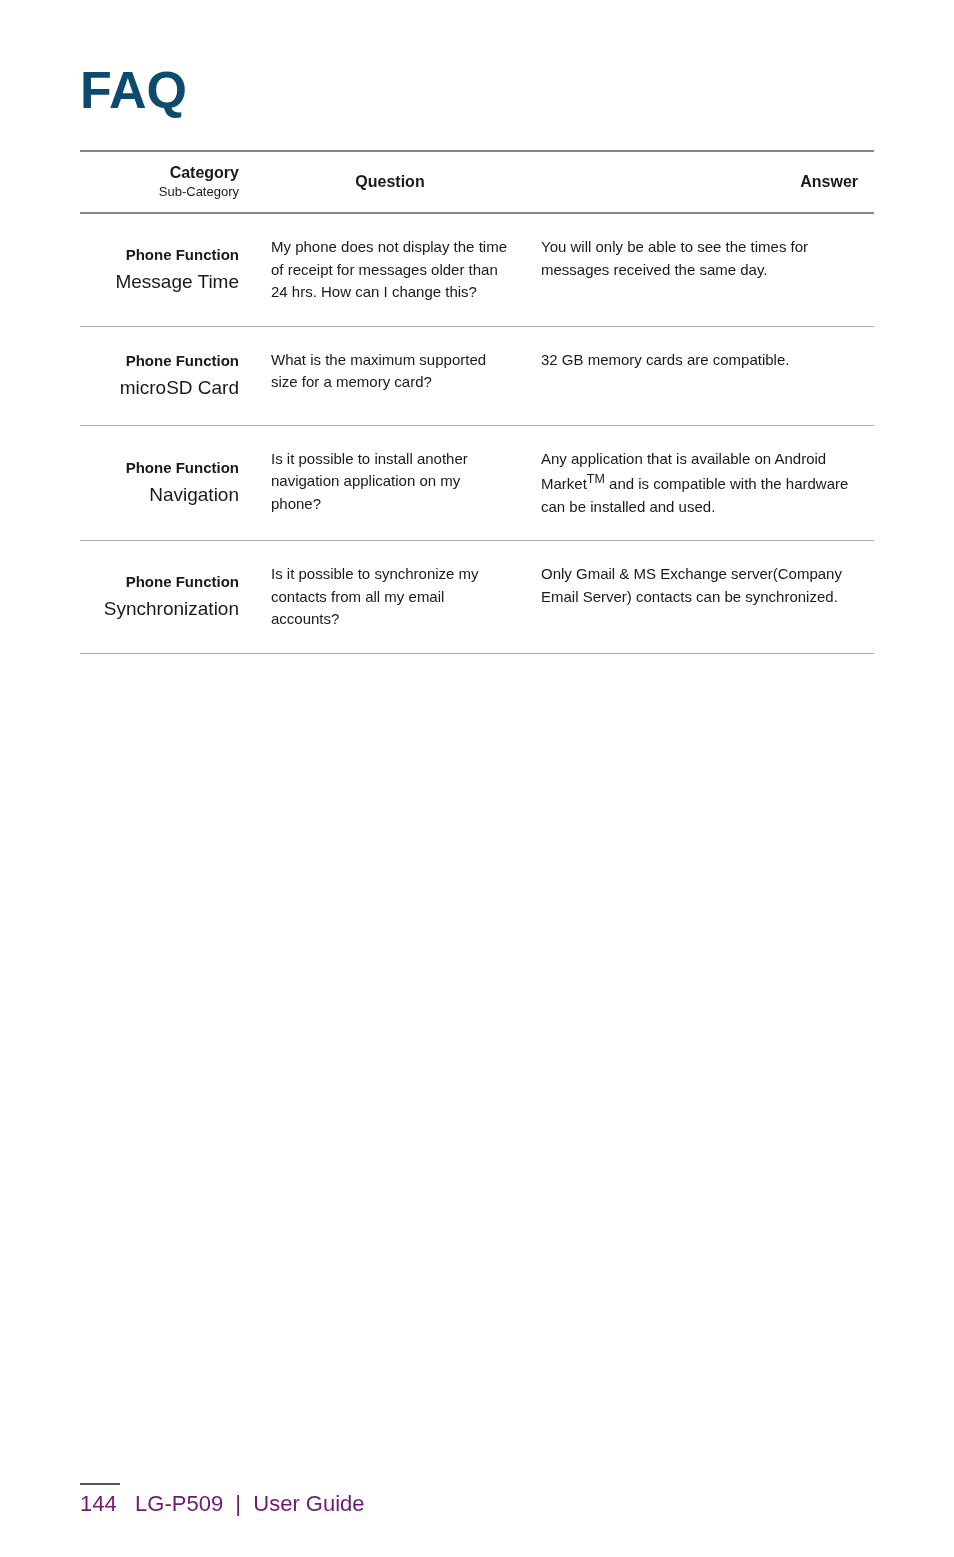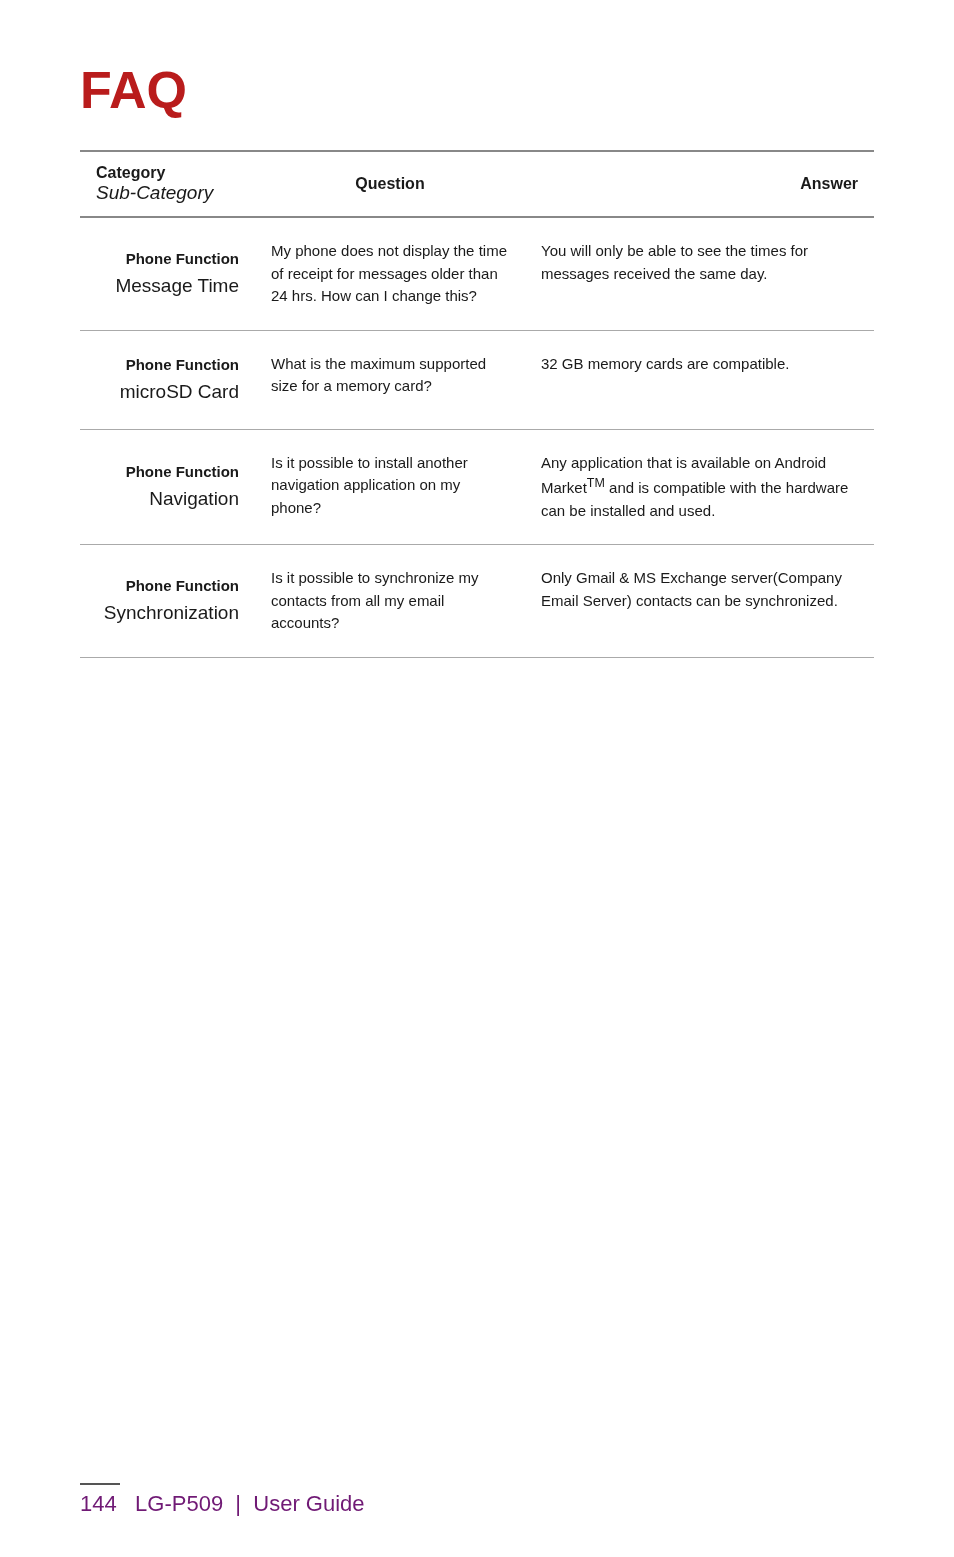--- a/index.html
+++ b/index.html
@@ -17,21 +17,21 @@
     }
 
     .page {
       padding: 60px 80px 80px 80px;
       max-width: 954px;
     }
 
     .page-title {
       font-size: 52px;
       font-weight: bold;
-      color: #b91c1c;
+      color: #0c4a6e;
       margin-bottom: 30px;
       font-family: Arial, sans-serif;
     }
 
     .faq-table {
       width: 100%;
       border-collapse: collapse;
     }
 
     .faq-table thead tr {
@@ -43,42 +43,41 @@
       padding: 12px 16px;
       font-size: 16px;
       font-weight: bold;
       color: #1a1a1a;
       text-align: left;
       vertical-align: middle;
     }
 
     .faq-table th.col-category {
       width: 175px;
-      text-align: left;
+      text-align: right;
     }
 
     .faq-table th.col-question {
       width: 270px;
       text-align: center;
       margin-top: 36px;
     }
 
     .faq-table th.col-answer {
       text-align: right;
     }
 
     .th-main {
       font-weight: bold;
       font-size: 16px;
     }
 
     .th-sub {
       font-weight: normal;
-      font-size: 19px;
-      font-style: italic;
+      font-size: 13px;
     }
 
     .faq-table tbody tr {
       border-bottom: 1.5px solid #aaa;
     }
 
     .faq-table td {
       padding: 22px 16px;
       vertical-align: top;
       font-size: 15px;

